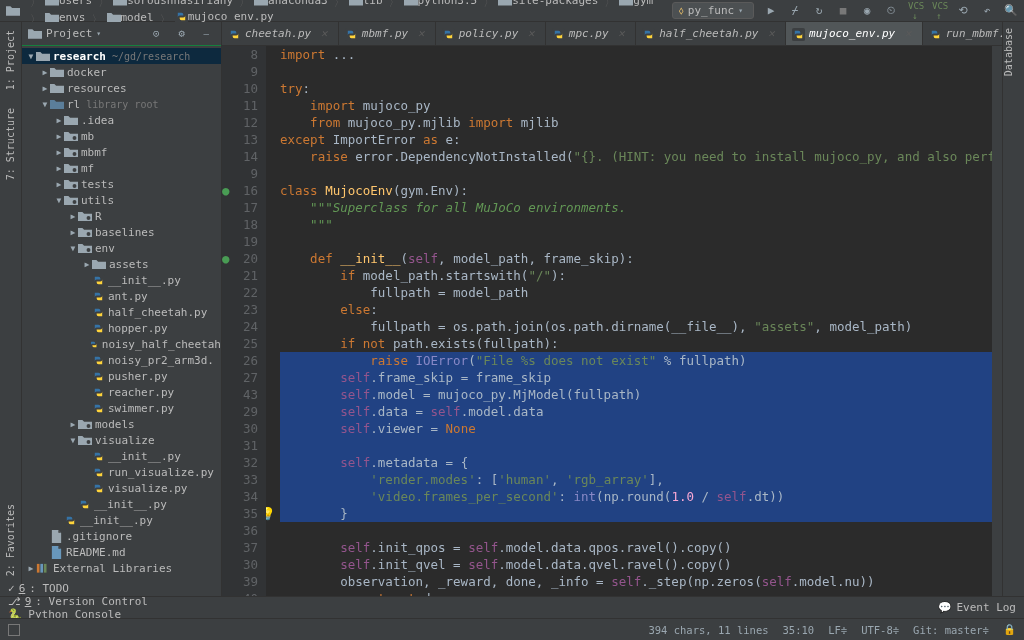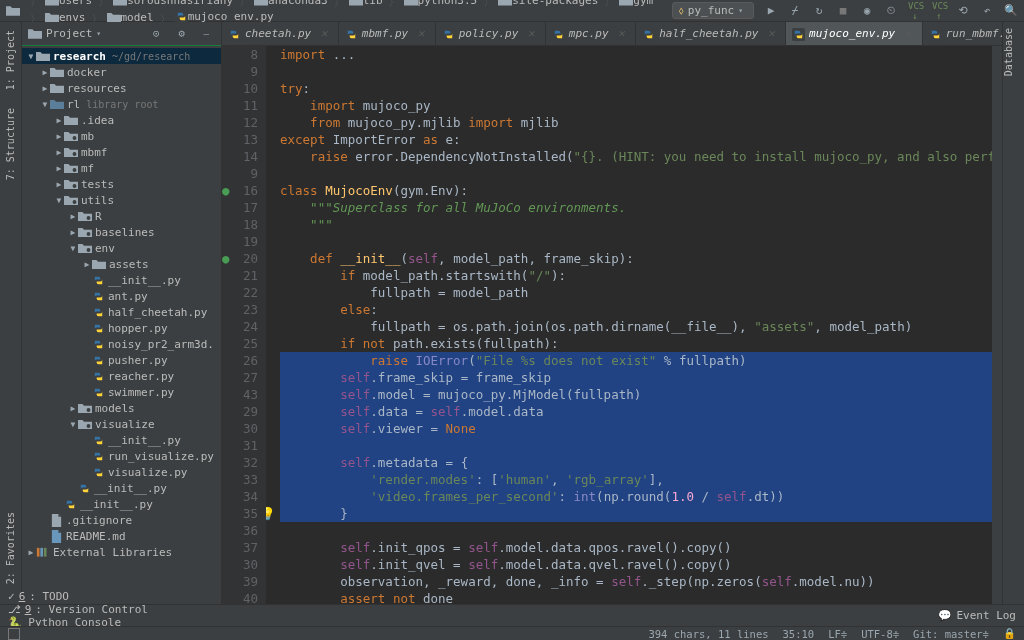--- a/index.html
+++ b/index.html
@@ -65,21 +65,21 @@
 .builtin { color: #8888c6; }
 .id { color: #a9b7c6; }
 .lightbulb { color: #e8bf6a; position: absolute; left: -6px; }
 
 
 .bottombar { display: flex; align-items: center; height: 22px; background: #3c3f41; border-top: 1px solid #323232; font-size: 11px; padding: 0 8px; gap: 18px; color: #bbbbbb;}
 .bottombar .btab { display: flex; align-items: center; gap: 4px;}
 .bottombar .right { margin-left: auto; }
 
 
-.status { display: flex; align-items: center; height: 14px; background: #3c3f41; border-top: 1px solid #323232; font-size: 10.5px; color: #9aa7b0; padding: 0 8px; gap: 14px;}
+.status { display: flex; align-items: center; height: 22px; background: #3c3f41; border-top: 1px solid #323232; font-size: 10.5px; color: #9aa7b0; padding: 0 8px; gap: 14px;}
 .status .sq { width: 12px; height: 12px; border: 1px solid #787878; display: inline-block;}
 .status .right { margin-left: auto; display: flex; gap: 14px; align-items: center;}
 .lock { color: #9aa7b0; }
 </style>
 </head>
 <body>
 
 <div class="ide">
 
   <div class="topbar">
@@ -317,20 +317,29 @@
             <span class="fname">half_cheetah.py</span>
           </div>
           <div class="tree-row" style="padding-left:60px">
             <span class="arrow"></span>
             <span class="pyfile"><svg viewBox="0 0 14 14">
                 <rect width="14" height="14" rx="2" fill="#3c3f41"></rect>
                 <path d="M3 3h4a2 2 0 012 2v1H5a2 2 0 00-2 2V3z" fill="#3573a6"></path>
                 <path d="M11 11H7a2 2 0 01-2-2V8h4a2 2 0 002-2v5z" fill="#ffd43b"></path>
               </svg></span>
             <span class="fname">hopper.py</span>
+          </div>
+          <div class="tree-row" style="padding-left:60px">
+            <span class="arrow"></span>
+            <span class="pyfile"><svg viewBox="0 0 14 14">
+                <rect width="14" height="14" rx="2" fill="#3c3f41"></rect>
+                <path d="M3 3h4a2 2 0 012 2v1H5a2 2 0 00-2 2V3z" fill="#3573a6"></path>
+                <path d="M11 11H7a2 2 0 01-2-2V8h4a2 2 0 002-2v5z" fill="#ffd43b"></path>
+              </svg></span>
+            <span class="fname">noisy_half_cheetah</span>
           </div>
           <div class="tree-row" style="padding-left:60px">
             <span class="arrow"></span>
             <span class="pyfile"><svg viewBox="0 0 14 14">
                 <rect width="14" height="14" rx="2" fill="#3c3f41"></rect>
                 <path d="M3 3h4a2 2 0 012 2v1H5a2 2 0 00-2 2V3z" fill="#3573a6"></path>
                 <path d="M11 11H7a2 2 0 01-2-2V8h4a2 2 0 002-2v5z" fill="#ffd43b"></path>
               </svg></span>
             <span class="fname">noisy_pr2_arm3d.</span>
           </div>

